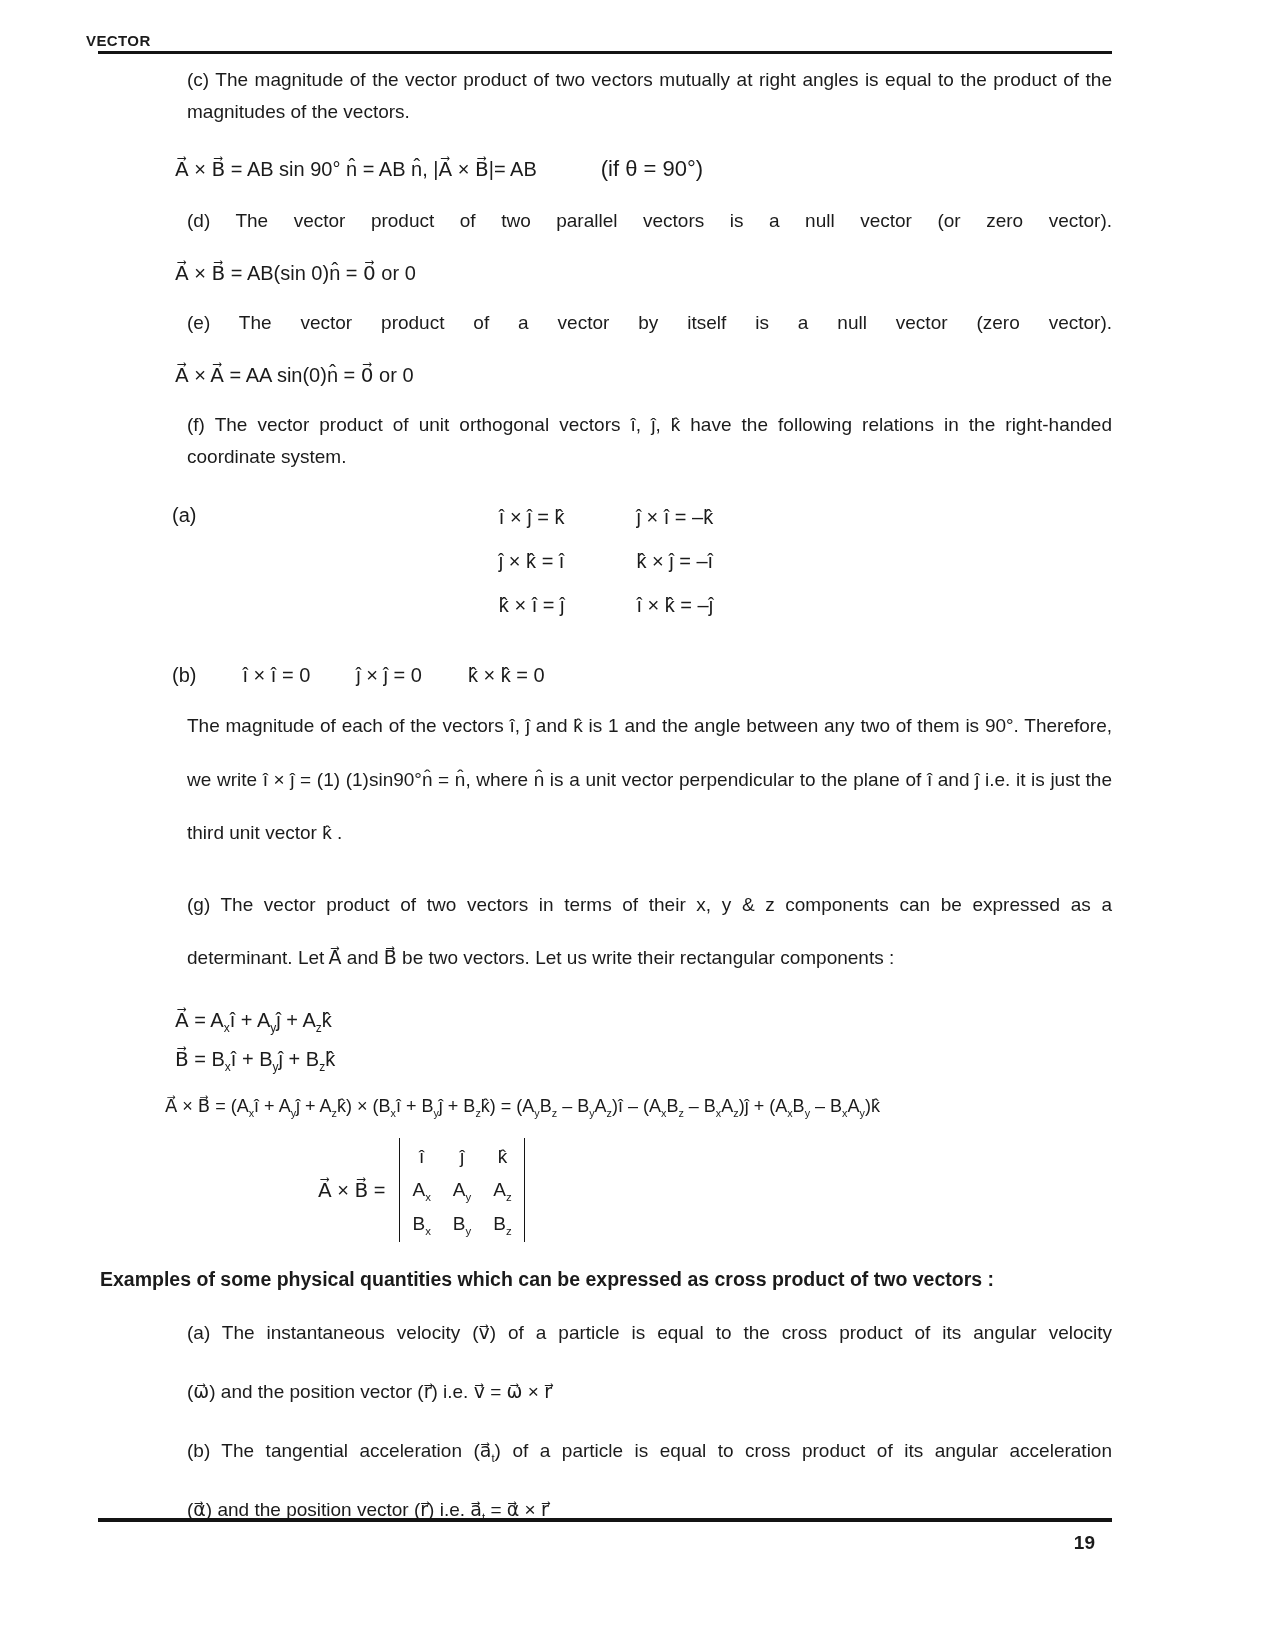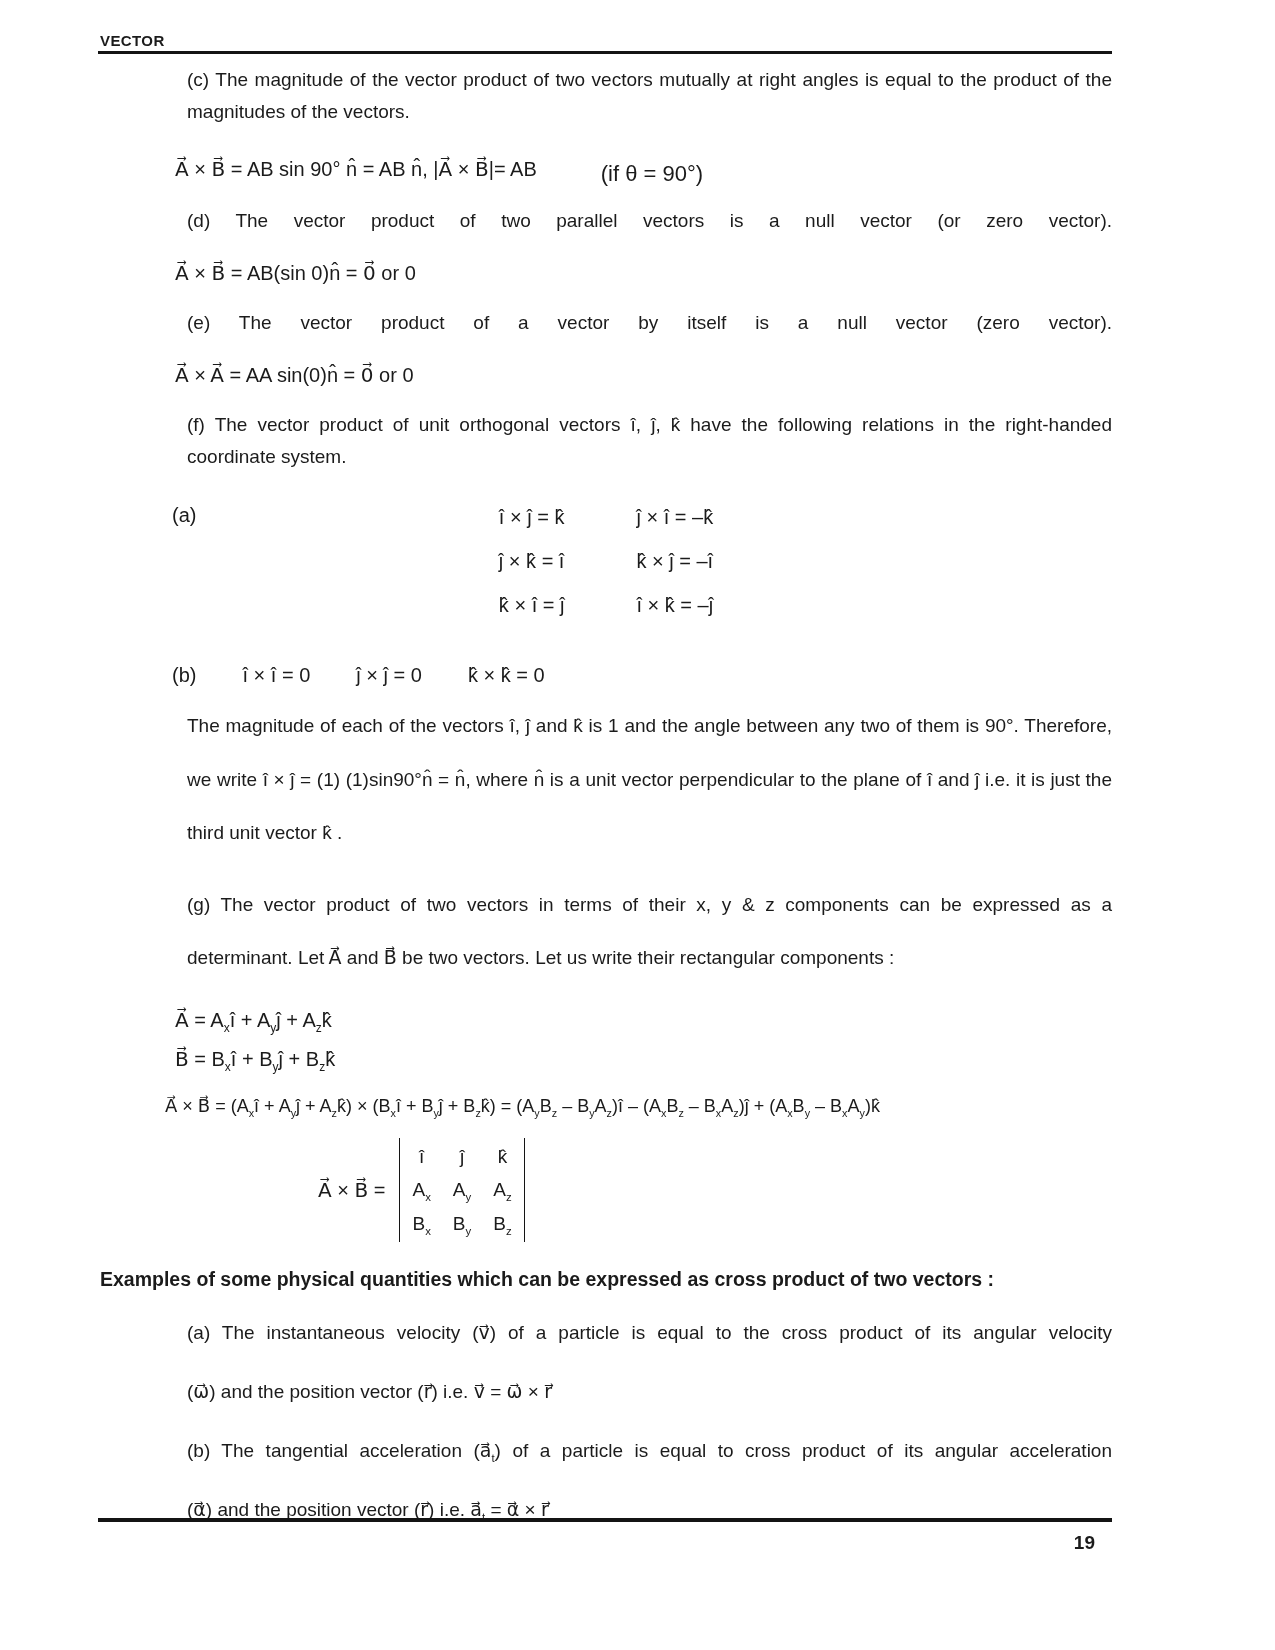--- a/index.html
+++ b/index.html
@@ -6,21 +6,21 @@
   .page {
     position:relative;
     width:1275px; height:1650px;
     background:#ffffff;
     color:#1b1b1b;
     font-family:"Liberation Sans","DejaVu Sans",sans-serif;
     margin:0 auto;
     overflow:hidden;
   }
   .header-title {
-    position:absolute; top:32px; left:100px;
+    position:absolute; top:32px; left:86px;
     font-size:15px; font-weight:bold; letter-spacing:0.4px;
   }
   .header-rule {
     position:absolute; top:51px; left:98px;
     width:1014px; height:3px; background:#141414;
   }
   .content {
     position:absolute; top:58px; left:100px;
     width:1012px;
   }
@@ -29,21 +29,21 @@
     text-align:justify;
     margin-left:87px;
   }
   .stretch { text-align-last:justify; }
   .tall { line-height:2.8; }
   .formula {
     font-size:20px; line-height:1.75;
     margin-left:75px;
     white-space:nowrap;
   }
-  .formula-row1 { display:flex; align-items:flex-end; margin-top:24px; }
+  .formula-row1 { display:flex; align-items:center; margin-top:24px; }
   .cond { margin-left:64px; font-size:22px; }
   .mt22 { margin-top:22px; }
   .mt18 { margin-top:18px; }
   .mt16 { margin-top:16px; }
   .mt14 { margin-top:14px; }
   .mt12 { margin-top:12px; }
   .section-a { position:relative; margin-top:30px; }
   .label-a { position:absolute; left:72px; top:2px; font-size:20px; }
   .identity-grid {
     display:grid; grid-template-columns:auto auto;

